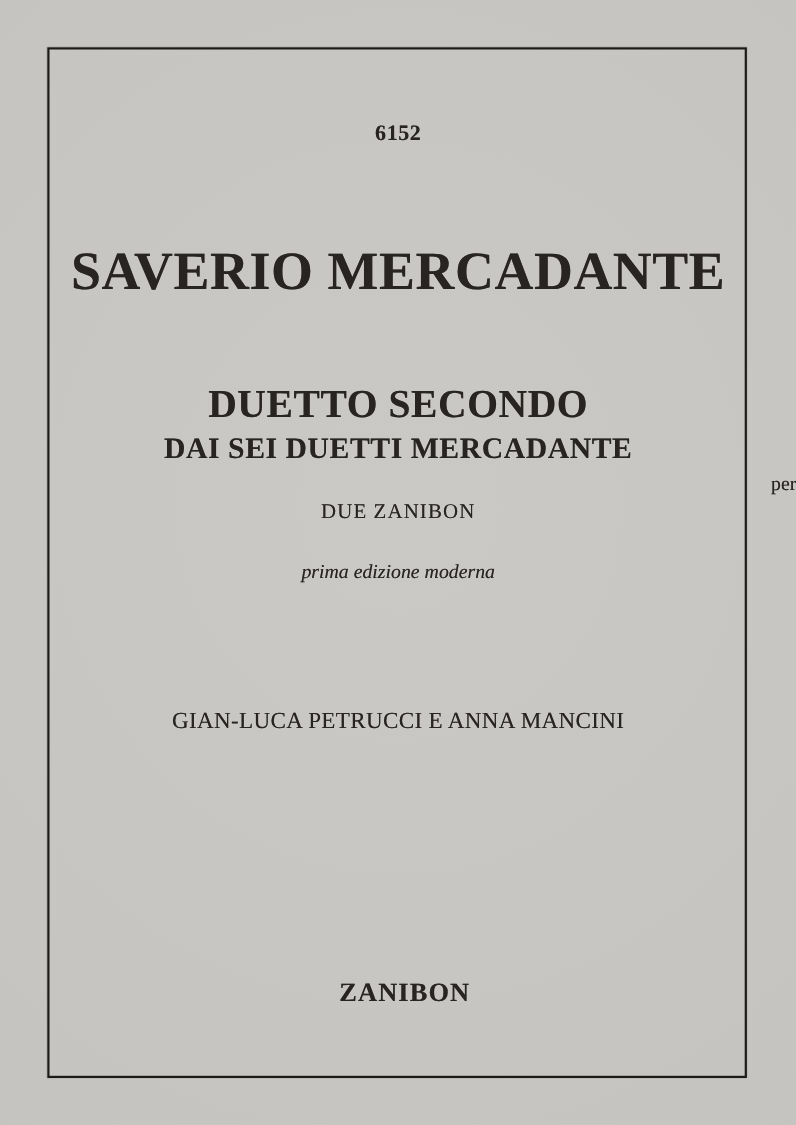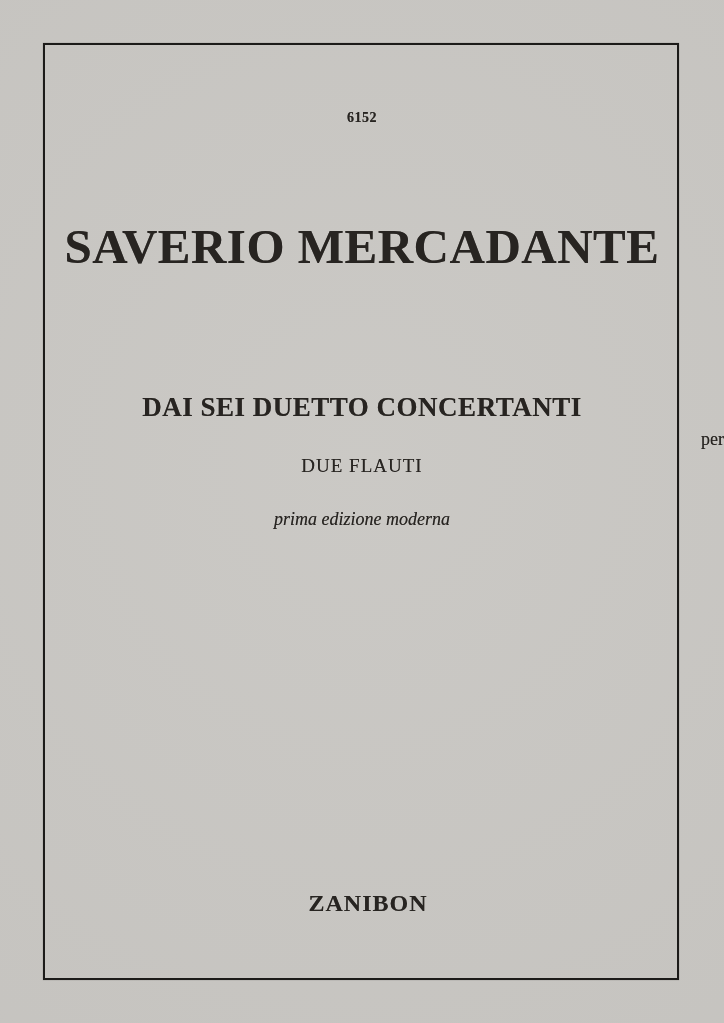--- a/index.html
+++ b/index.html
@@ -39,46 +39,48 @@
   .line {
     position: absolute;
     left: 0;
     right: 0;
     text-align: center;
     white-space: nowrap;
     line-height: 1;
     
     text-shadow: 0 0 0.4px rgba(40,36,32,0.55);
   }
-  .plate       { top: 111px; font-size: 14px; font-weight: bold; letter-spacing: 0.5px; }
+  .plate       { top: 111px; font-size: 20px; font-weight: bold; letter-spacing: 0.5px; }
   .composer    { top: 222px; font-size: 49px; font-weight: bold; letter-spacing: 0.5px; }
   .title       { top: 349px; font-size: 36px; font-weight: bold; letter-spacing: 0.5px; }
   .subtitle    { top: 394px; font-size: 27px; font-weight: bold; letter-spacing: 0.5px; }
   .for-word    { top: 430px; font-size: 18px; text-align: right; }
   .instr       { top: 456px; font-size: 19px; letter-spacing: 1px; }
   .edition     { top: 510px; font-size: 18px; font-style: italic; }
   .rev-label   { top: 624px; font-size: 19px; }
   .rev-names   { top: 645px; font-size: 21px; letter-spacing: 0.3px; }
   .publisher   { top: 891px; font-size: 24px; font-weight: bold; letter-spacing: 1px; margin-left: 12px; }
 </style>
 </head>
 <body>
 
 <div class="cover">
   <div class="frame"></div>
 
   <div class="line plate">6152</div>
 
   <div class="line composer">SAVERIO MERCADANTE</div>
 
+  <div class="line title">DUETTO SECONDO</div>
 
-  <div class="line subtitle">DAI SEI DUETTO CONCERTANTI</div>
+  <div class="line subtitle">DAI SEI DUETTI MERCADANTE</div>
 
   <div class="line for-word">per</div>
 
-  <div class="line instr">DUE FLAUTI</div>
+  <div class="line instr">DUE ZANIBON</div>
 
   <div class="line edition">prima edizione moderna</div>
 
 
+  <div class="line rev-names">GIAN-LUCA PETRUCCI E ANNA MANCINI</div>
 
   <div class="line publisher">ZANIBON</div>
 </div>
 
 </body></html>

